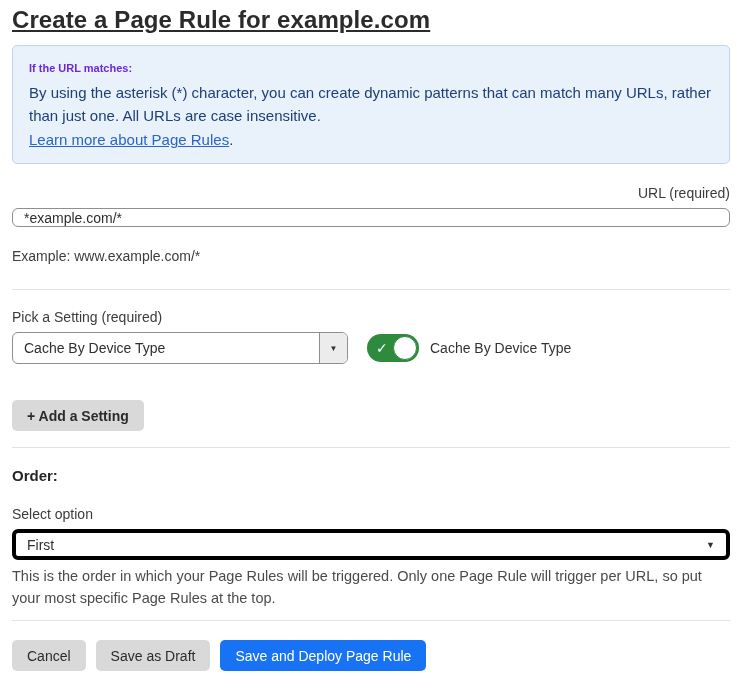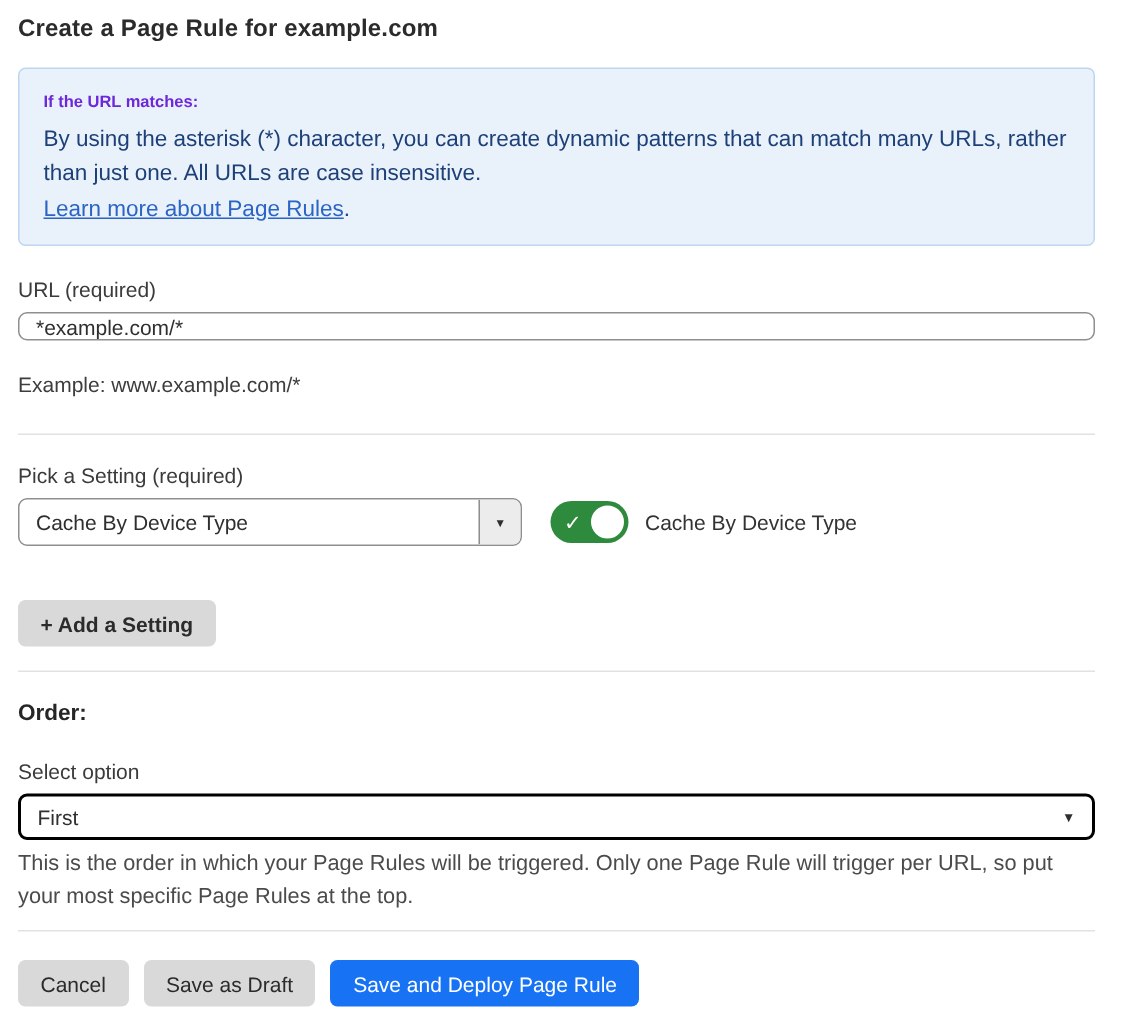--- a/index.html
+++ b/index.html
@@ -5,25 +5,26 @@
   * { margin: 0; padding: 0; box-sizing: border-box; }
   html, body { width: 750px; height: 688px; background: #ffffff; }
   body {
     font-family: "Liberation Sans", "DejaVu Sans", sans-serif;
     color: #2f2f2f;
     overflow: hidden;
   }
   .page { padding: 6px 20px 0 12px; }
 
   .page-title {
-    font-size: 16px;
+    font-size: 24px;
     font-weight: bold;
     color: #2b2b2b;
     line-height: 28px;
     letter-spacing: 0.1px;
+    text-decoration: underline;
   }
 
   .info-box {
     margin-top: 11px;
     background: #e9f1fb;
     border: 1px solid #bed6f1;
     border-radius: 5px;
     padding: 11px 16px 12px 16px;
     color: #1d4078;
     font-size: 15px;
@@ -45,21 +46,21 @@
     text-decoration: underline;
     cursor: pointer;
   }
   .info-box .link-suffix { color: #1d4078; }
 
   .field-label {
     font-size: 14px;
     color: #3b3b3b;
     line-height: 17px;
   }
-  .url-label { margin-top: 21px; }
+  .url-label { margin-top: 21px; text-align: right; }
 
   .text-input {
     margin-top: 6px;
     width: 718px;
     height: 19px;
     border: 1px solid #8f8f8f;
     border-radius: 6px;
     padding: 0 11px;
     font-family: "Liberation Sans", "DejaVu Sans", sans-serif;
     font-size: 14px;
@@ -189,21 +190,21 @@
     color: #ffffff;
   }
   .add-setting-btn { margin-top: 36px; font-weight: bold; }
 
   .order-label { margin-top: 20px; }
 
   .full-select {
     margin-top: 6px;
     width: 718px;
     height: 31px;
-    border: 2px solid #000000;
+    border: 4px solid #000000;
     border-radius: 6px;
     background: #ffffff;
     display: flex;
     align-items: center;
     justify-content: space-between;
     padding: 0 11px;
     font-size: 14px;
     color: #2f2f2f;
     cursor: pointer;
   }

